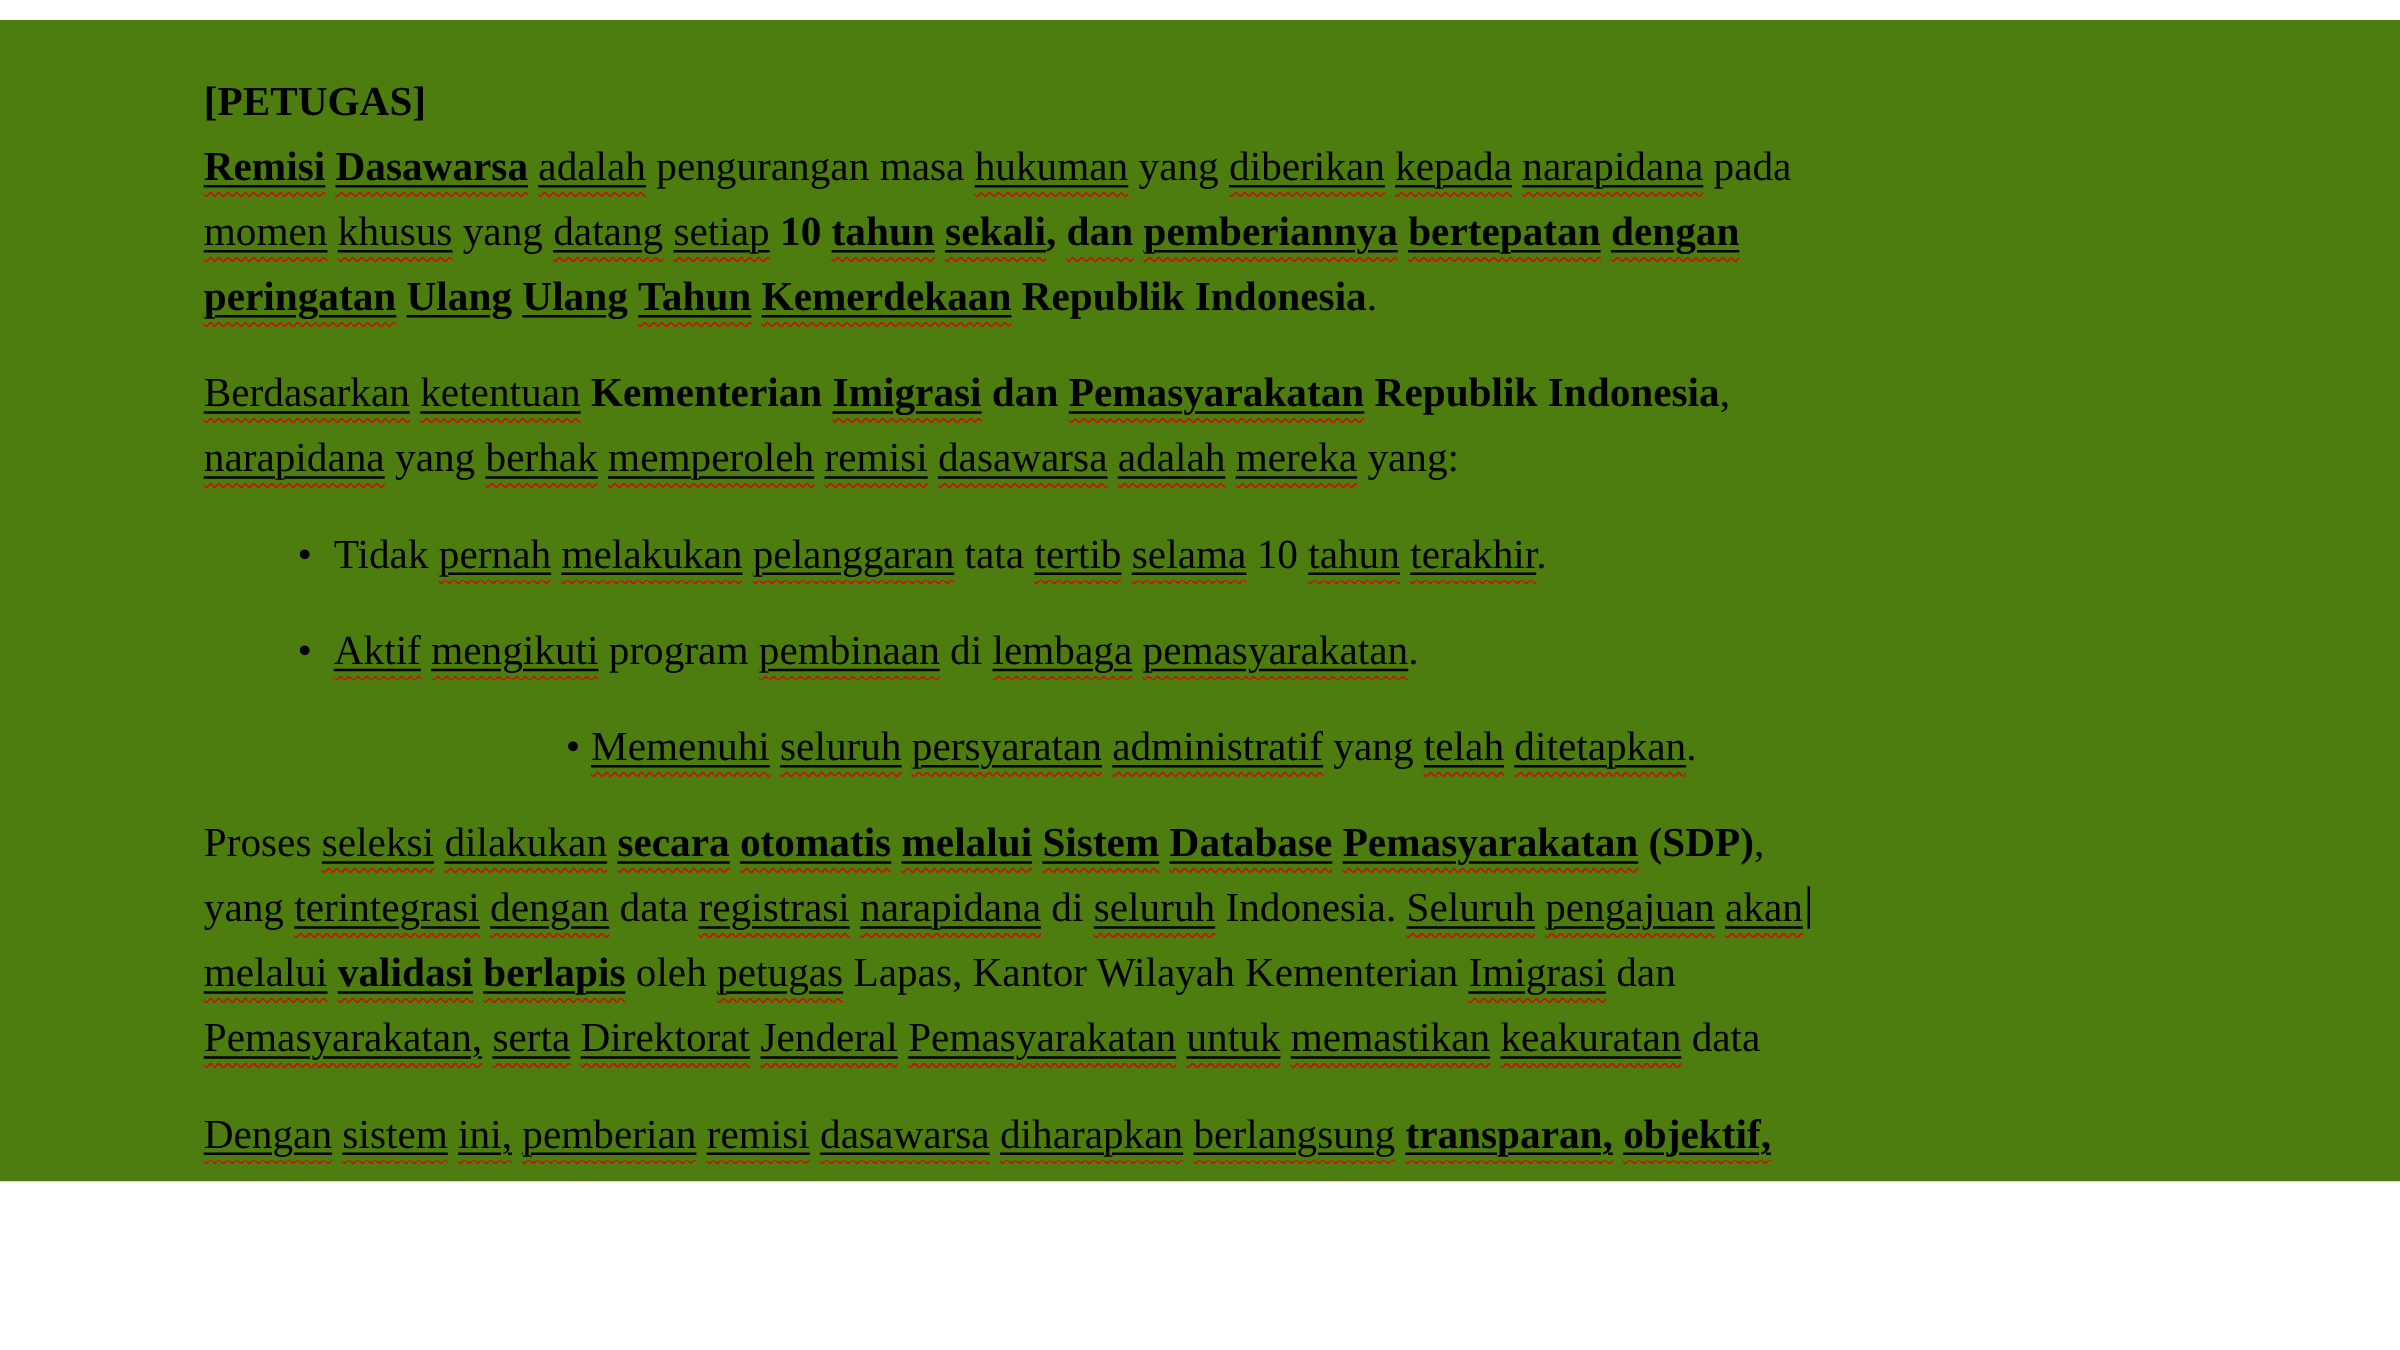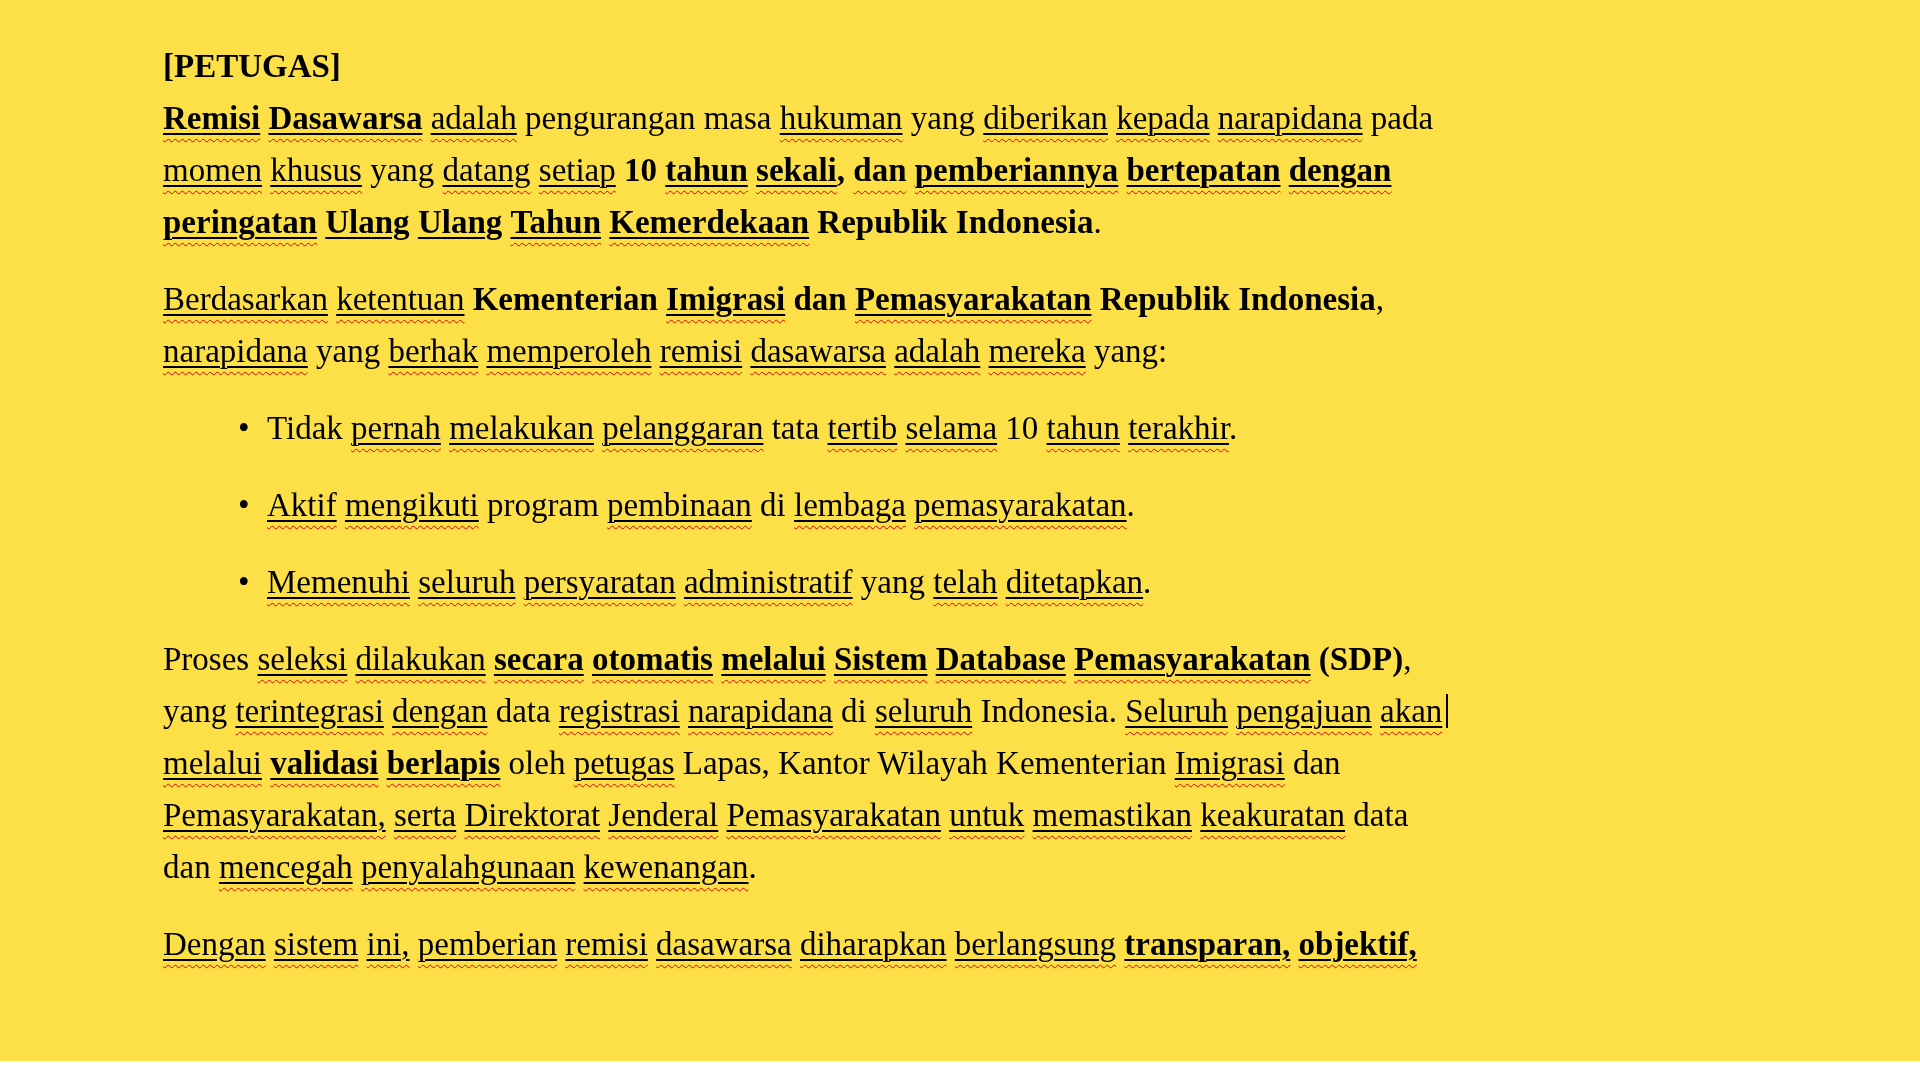--- a/index.html
+++ b/index.html
@@ -3,30 +3,30 @@
 <meta charset="utf-8">
 <title></title>
 <style>
   html,body{margin:0;padding:0;}
   body{
     width:1920px;height:1080px;overflow:hidden;
     background:#ffffff;
     font-family:"Liberation Serif","DejaVu Serif",serif;
     color:#000000;
   }
-  .page{position:relative;width:1920px;height:1061px;background:#fde047;}
+  .page{position:relative;width:1920px;height:929px;background:#4d7c0f;margin-top:16px;}
   .content{position:absolute;left:163px;top:40px;width:1400px;}
   .block{margin:0 0 25px 0;}
   .line,.li{
     font-size:33px;
     line-height:52px;
     white-space:nowrap;
   }
   .li{padding-left:75px;margin-bottom:25px;}
-  .block.list .li:last-child{margin-bottom:0;}
+  .block.list .li:last-child{margin-bottom:0;text-align:center;}
   .bullet{display:inline-block;width:29px;}
   .tok{text-decoration:none;}
   .tok.b{font-weight:bold;}
   .tok.u{
     text-decoration-line:underline;
     text-decoration-style:solid;
     text-decoration-color:var(--ink,#000000);
     text-decoration-thickness:2px;
     text-underline-offset:4px;
   }
@@ -63,19 +63,18 @@
       <div class="block list">
         <div class="li"><span class="bullet">•</span><span><span class="tok">Tidak</span> <span class="tok u"><span class="sq">pernah</span></span> <span class="tok u"><span class="sq">melakukan</span></span> <span class="tok u"><span class="sq">pelanggaran</span></span> <span class="tok">tata</span> <span class="tok u"><span class="sq">tertib</span></span> <span class="tok u"><span class="sq">selama</span></span> <span class="tok">10</span> <span class="tok u"><span class="sq">tahun</span></span> <span class="tok u"><span class="sq">terakhir</span></span><span class="tok">.</span></span></div>
         <div class="li"><span class="bullet">•</span><span><span class="tok u"><span class="sq">Aktif</span></span> <span class="tok u"><span class="sq">mengikuti</span></span> <span class="tok">program</span> <span class="tok u"><span class="sq">pembinaan</span></span> <span class="tok">di</span> <span class="tok u"><span class="sq">lembaga</span></span> <span class="tok u"><span class="sq">pemasyarakatan</span></span><span class="tok">.</span></span></div>
         <div class="li"><span class="bullet">•</span><span><span class="tok u"><span class="sq">Memenuhi</span></span> <span class="tok u"><span class="sq">seluruh</span></span> <span class="tok u"><span class="sq">persyaratan</span></span> <span class="tok u"><span class="sq">administratif</span></span> <span class="tok">yang</span> <span class="tok u"><span class="sq">telah</span></span> <span class="tok u"><span class="sq">ditetapkan</span></span><span class="tok">.</span></span></div>
       </div>
       <div class="block para">
         <div class="line"><span class="tok">Proses</span> <span class="tok u"><span class="sq">seleksi</span></span> <span class="tok u"><span class="sq">dilakukan</span></span> <span class="tok b u"><span class="sq">secara</span></span> <span class="tok b u"><span class="sq">otomatis</span></span> <span class="tok b u"><span class="sq">melalui</span></span> <span class="tok b u"><span class="sq">Sistem</span></span> <span class="tok b u"><span class="sq">Database</span></span> <span class="tok b u"><span class="sq">Pemasyarakatan</span></span> <span class="tok b">(SDP)</span><span class="tok">,</span></div>
         <div class="line"><span class="tok">yang</span> <span class="tok u"><span class="sq">terintegrasi</span></span> <span class="tok u"><span class="sq">dengan</span></span> <span class="tok">data</span> <span class="tok u"><span class="sq">registrasi</span></span> <span class="tok u"><span class="sq">narapidana</span></span> <span class="tok">di</span> <span class="tok u"><span class="sq">seluruh</span></span> <span class="tok">Indonesia.</span> <span class="tok u"><span class="sq">Seluruh</span></span> <span class="tok u"><span class="sq">pengajuan</span></span> <span class="tok u"><span class="sq">akan</span></span><span class="cursor"></span></div>
         <div class="line"><span class="tok u"><span class="sq">melalui</span></span> <span class="tok b u"><span class="sq">validasi</span></span> <span class="tok b u"><span class="sq">berlapis</span></span> <span class="tok">oleh</span> <span class="tok u"><span class="sq">petugas</span></span> <span class="tok">Lapas,</span> <span class="tok">Kantor</span> <span class="tok">Wilayah</span> <span class="tok">Kementerian</span> <span class="tok u"><span class="sq">Imigrasi</span></span> <span class="tok">dan</span></div>
         <div class="line"><span class="tok u"><span class="sq">Pemasyarakatan,</span></span> <span class="tok u"><span class="sq">serta</span></span> <span class="tok u"><span class="sq">Direktorat</span></span> <span class="tok u"><span class="sq">Jenderal</span></span> <span class="tok u"><span class="sq">Pemasyarakatan</span></span> <span class="tok u"><span class="sq">untuk</span></span> <span class="tok u"><span class="sq">memastikan</span></span> <span class="tok u"><span class="sq">keakuratan</span></span> <span class="tok">data</span></div>
-        <div class="line"><span class="tok">dan</span> <span class="tok u"><span class="sq">mencegah</span></span> <span class="tok u"><span class="sq">penyalahgunaan</span></span> <span class="tok u"><span class="sq">kewenangan</span></span><span class="tok">.</span></div>
       </div>
       <div class="block para">
         <div class="line"><span class="tok u"><span class="sq">Dengan</span></span> <span class="tok u"><span class="sq">sistem</span></span> <span class="tok u"><span class="sq">ini,</span></span> <span class="tok u"><span class="sq">pemberian</span></span> <span class="tok u"><span class="sq">remisi</span></span> <span class="tok u"><span class="sq">dasawarsa</span></span> <span class="tok u"><span class="sq">diharapkan</span></span> <span class="tok u"><span class="sq">berlangsung</span></span> <span class="tok b u"><span class="sq">transparan,</span></span> <span class="tok b u"><span class="sq">objektif,</span></span></div>
       </div>
     </div>
 </div>
 
 </body></html>

